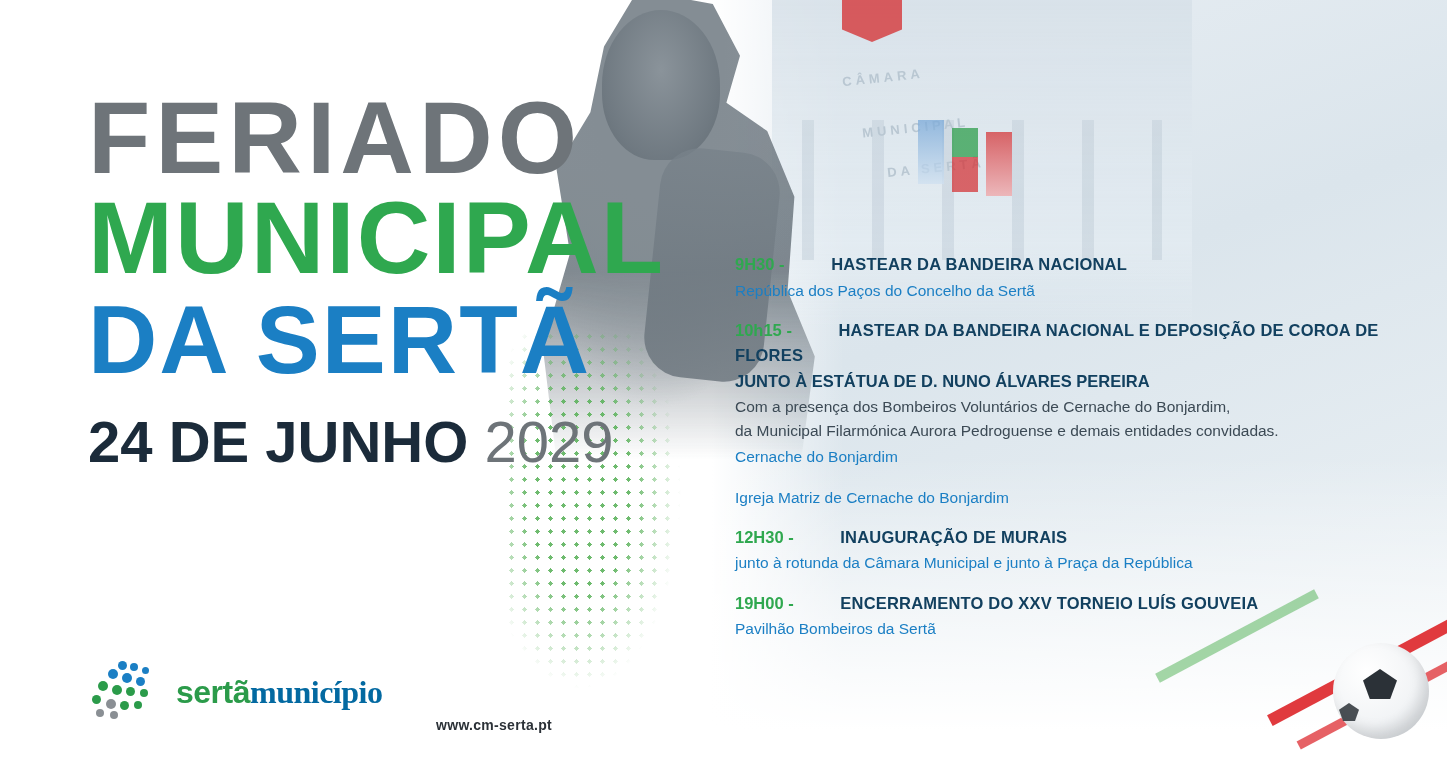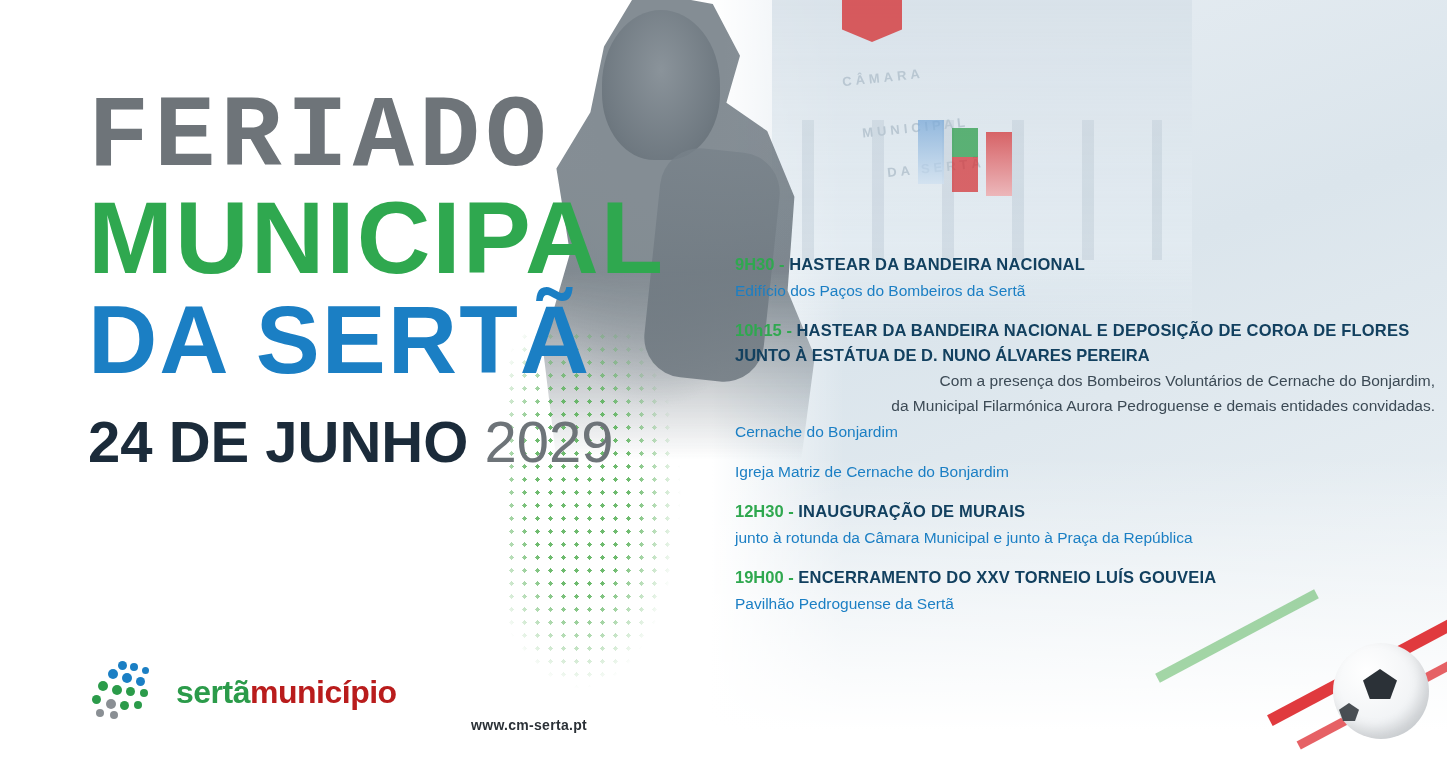--- a/index.html
+++ b/index.html
@@ -128,53 +128,53 @@
   .greenstripe { position:absolute; right: 120px; bottom: 120px; width: 180px; height: 10px; background:#4caf50; transform: rotate(-28deg); opacity:.5;}
 
   
   .headline { position: absolute; left: 88px; top: 92px; z-index: 5; }
   .h-line {
     font-weight: 800;
     letter-spacing: 1px;
     line-height: .92;
     font-family: "Liberation Sans", sans-serif;
   }
-  .h-feriado { font-size: 102px; color: #6e7479; letter-spacing: 5px; font-family: Liberation Mono, monospace; }
+  .h-feriado { font-size: 102px; color: #6e7479; letter-spacing: 5px; }
   .h-municipal { font-size: 102px; color: #2fa84f; letter-spacing: 2px; margin-top: 6px; }
   .h-sertã { font-size: 96px; color: #1b7fc4; letter-spacing: 2px; margin-top: 10px; }
   .dateline { margin-top: 24px; font-size: 58px; letter-spacing: 0px; white-space: nowrap; }
   .dateline .d1 { color: #1b2b3a; font-weight: 800; }
   .dateline .d2 { color: #6e7479; font-weight: 400; }
 
   
   .logo { position: absolute; left: 88px; bottom: 38px; display: flex; align-items: center; gap: 10px; z-index: 6;}
   .logo-mark { position: relative; width: 78px; height: 62px; }
   .logo-mark i {
     position: absolute; border-radius: 50%; display:block;
   }
   .logo-text { font-size: 32px; font-weight: 700; letter-spacing: -.5px; }
   .logo-text .a { color: #2b9b4a; text-align: right; }
-  .logo-text .b { color: #b91c1c; }
+  .logo-text .b { color: #0369a1; font-family: Liberation Serif, serif; }
 
   .site {
-    position: absolute; left: 471px; bottom: 28px;
+    position: absolute; left: 436px; bottom: 28px;
     font-size: 14px; font-weight: 700; color: #2b3137; letter-spacing: .3px; z-index: 6; margin-top: 30px;
   }
 
   
   .schedule {
     position: absolute; left: 735px; top: 252px; width: 700px; z-index: 7;
   }
   .item { margin-bottom: 14px; }
   .row1 { font-size: 16.5px; line-height: 1.55; }
   .time { color: #2fa84f; font-weight: 800; }
   .dash { color: #2fa84f; font-weight: 800; }
-  .title { color: #12405f; font-weight: 800; text-transform: uppercase; letter-spacing: .2px; }
+  .title { color: #12405f; font-weight: 800; text-transform: uppercase; letter-spacing: .2px; padding-left: 42px; }
   .title2 { color: #12405f; font-weight: 800; text-transform: uppercase; font-size: 16.5px; line-height: 1.55;}
-  .note { color: #3c4a55; font-size: 15.5px; line-height: 1.6; font-weight: 400; text-align: right; }
+  .note { color: #3c4a55; font-size: 15.5px; line-height: 1.6; font-weight: 400; }
   .place { color: #1b7fc4; font-size: 15.5px; line-height: 1.7; font-weight: 500; }
 </style>
 </head>
 <body>
 
 <div class="poster">
 
   <div class="ribbon">
     <span class="rb1"></span>
     <span class="rb2"></span>
@@ -214,21 +214,21 @@
   </div>
 
   <div class="schedule">
 
     <div class="item">
       <div class="row1">
         <span class="time">9H30</span>
         <span class="dash">-</span>
         <span class="title">HASTEAR DA BANDEIRA NACIONAL</span>
       </div>
-      <div class="place">Edifício dos Paços do Bombeiros da Sertã</div>
+      <div class="place">República dos Paços do Concelho da Sertã</div>
     </div>
 
     <div class="item">
       <div class="row1">
         <span class="time">10h15</span>
         <span class="dash">-</span>
         <span class="title">HASTEAR DA BANDEIRA NACIONAL E DEPOSIÇÃO DE COROA DE FLORES</span>
       </div>
       <div class="title2">JUNTO À ESTÁTUA DE D. NUNO ÁLVARES PEREIRA</div>
       <div class="note">Com a presença dos Bombeiros Voluntários de Cernache do Bonjardim,</div>
@@ -248,21 +248,21 @@
       </div>
       <div class="place">junto à rotunda da Câmara Municipal e junto à Praça da República</div>
     </div>
 
     <div class="item">
       <div class="row1">
         <span class="time">19H00</span>
         <span class="dash">-</span>
         <span class="title">ENCERRAMENTO DO XXV TORNEIO LUÍS GOUVEIA</span>
       </div>
-      <div class="place">Pavilhão Pedroguense da Sertã</div>
+      <div class="place">Pavilhão Bombeiros da Sertã</div>
     </div>
 
   </div>
 
   <div class="logo">
     <div class="logo-mark">
       <i style="left:30px;top:0px;width:9px;height:9px;background:#1b7fc4;"></i>
       <i style="left:42px;top:2px;width:8px;height:8px;background:#1b7fc4;"></i>
       <i style="left:54px;top:6px;width:7px;height:7px;background:#1b7fc4;"></i>
       <i style="left:20px;top:8px;width:10px;height:10px;background:#1b7fc4;"></i>

